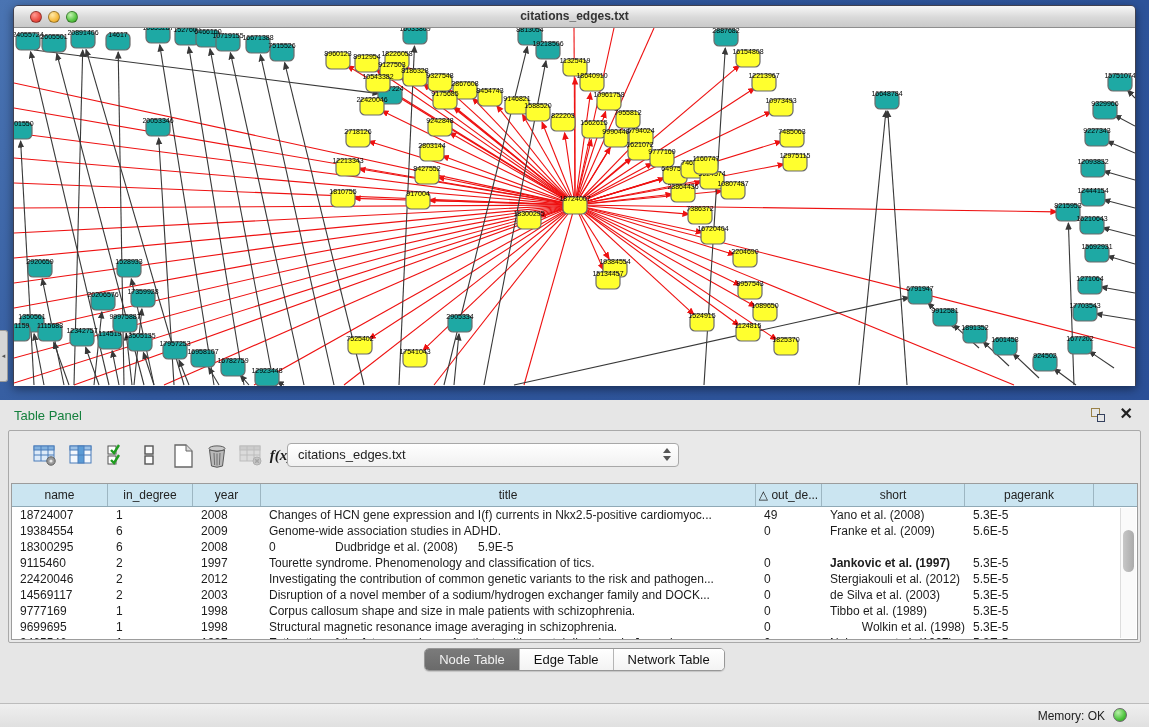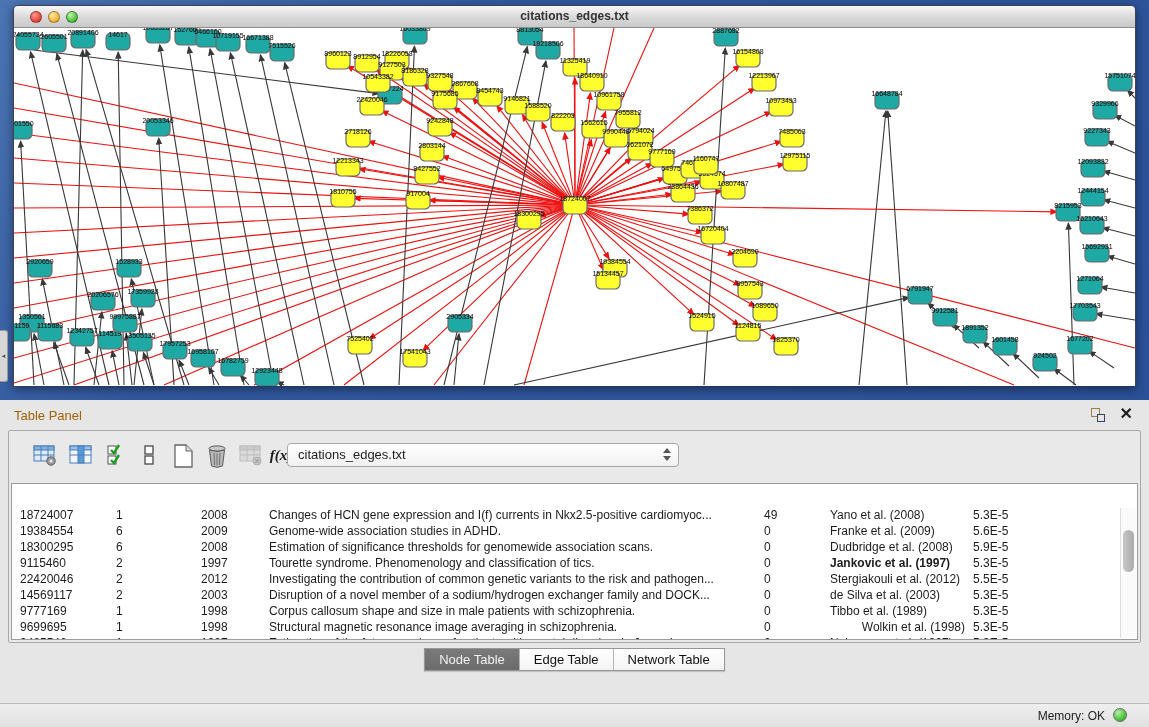--- a/index.html
+++ b/index.html
@@ -23,21 +23,21 @@
   .tl.green  { left:52px;  background:radial-gradient(circle at 35% 30%, #c4f2b1, #57c643 60%, #3d9e2d); }
   .canvas { position:relative; width:1121px; height:358px; background:#ffffff; overflow:hidden; }
   .canvas svg { display:block; }
   .left-handle { position:absolute; left:0; top:330px; width:8px; height:52px;
                  background:#d6d6d6; border-radius:0 3px 3px 0; border:1px solid #9a9a9a; border-left:none;
                  font-size:7px; color:#555; line-height:50px; text-align:center; }
 
   
   .table-panel { position:absolute; left:0; top:400px; width:1149px; height:303px; background:#e6e6e6; }
   .panel-header { position:relative; height:30px; }
-  .panel-title { position:absolute; left:14px; top:8px; font-size:13px; color:#a16207; }
+  .panel-title { position:absolute; left:14px; top:8px; font-size:13px; color:#15803d; }
   .float-btn { position:absolute; right:44px; top:8px; width:14px; height:14px; cursor:default; }
   .float-btn .sq1 { position:absolute; left:0; top:0; width:9px; height:9px; border:1.5px solid #9a8147; }
   .float-btn .sq2 { position:absolute; right:0; bottom:0; width:8px; height:8px; border:1.5px solid #35415e; background:#e6e6e6; }
   .close-btn { position:absolute; right:16px; top:4px; font-size:16px; font-weight:bold; color:#222; }
 
   .panel-body { position:absolute; left:8px; right:8px; top:30px; bottom:60px;
                 border:1px solid #a9a9a9; border-radius:2px; background:#e9e9e9; }
   .toolbar { position:absolute; left:0; top:0; right:0; height:50px; }
   .tool-btn { position:absolute; top:11px; width:28px; height:28px; text-align:center; }
   .tool-btn svg { display:block; margin:2px auto; }
@@ -59,21 +59,21 @@
   .tbody { position:absolute; left:0; top:23px; right:18px; bottom:0; overflow:hidden; }
   .tr { display:flex; height:16px; }
   .td { font-size:12px; color:#1c1c1c; line-height:16px; padding-left:8px;
         overflow:hidden; white-space:nowrap; flex:none; }
   .vscroll { position:absolute; right:1px; top:24px; bottom:1px; width:16px;
              background:#fafafa; border-left:1px solid #dddddd; }
   .vscroll .thumb { position:absolute; left:2px; top:22px; width:11px; height:42px;
                     background:linear-gradient(90deg,#c7c7c7,#ababab); border-radius:6px; }
 
   .tabs-row { position:absolute; left:0; right:0; bottom:28px; height:30px; text-align:center; }
-  .segmented { display:inline-flex; margin-top:3px; border:1px solid #979797; border-radius:0;
+  .segmented { display:inline-flex; margin-top:3px; border:1px solid #979797; border-radius:5px;
                overflow:hidden; background:#ffffff; box-shadow:0 1px 1px rgba(0,0,0,.15); }
   .seg { font-size:13px; padding:3px 14px; color:#111; background:linear-gradient(#ffffff,#f3f3f3);
          border-right:1px solid #b5b5b5; }
   .seg:last-child { border-right:none; }
   .seg.sel { background:linear-gradient(#7b7b7b,#6a6a6a); color:#f2f2f2; }
 
   
   .status-bar { position:absolute; left:0; top:703px; width:1149px; height:24px;
                 background:linear-gradient(#efefef,#e0e0e0); border-top:1px solid #bcbcbc; }
   .mem-label { position:absolute; right:44px; top:5px; font-size:12px; color:#222; }
@@ -529,20 +529,29 @@
       <div class="combo">
         <span>citations_edges.txt</span>
         <span class="arrows">
             <div class="up"></div>
             <div class="down"></div>
           </span>
       </div>
     </div>
 
     <div class="table-wrap">
+      <div class="thead" id="thead">
+          <div class="th" style="width: 96px;">name</div>
+          <div class="th" style="width: 85px;">in_degree</div>
+          <div class="th" style="width: 68px;">year</div>
+          <div class="th" style="width: 495px;">title</div>
+          <div class="th" style="width: 66px;">△ out_de...</div>
+          <div class="th" style="width: 143px;">short</div>
+          <div class="th" style="width: 129px;">pagerank</div>
+        </div>
       <div class="tbody" id="tbody">
           <div class="tr">
             <div class="td" style="width: 96px;">18724007</div>
             <div class="td" style="width: 85px;">1</div>
             <div class="td" style="width: 68px;">2008</div>
             <div class="td" style="width: 495px;">Changes of HCN gene expression and I(f) currents in Nkx2.5-positive cardiomyoc...</div>
             <div class="td" style="width: 66px;">49</div>
             <div class="td" style="width: 143px;">Yano et al. (2008)</div>
             <div class="td" style="width: 129px;">5.3E-5</div>
           </div>
@@ -552,21 +561,20 @@
             <div class="td" style="width: 68px;">2009</div>
             <div class="td" style="width: 495px;">Genome-wide association studies in ADHD.</div>
             <div class="td" style="width: 66px;">0</div>
             <div class="td" style="width: 143px;">Franke et al. (2009)</div>
             <div class="td" style="width: 129px;">5.6E-5</div>
           </div>
           <div class="tr">
             <div class="td" style="width: 96px;">18300295</div>
             <div class="td" style="width: 85px;">6</div>
             <div class="td" style="width: 68px;">2008</div>
-            <div class="td" style="width: 495px;">Estimation of significance thresholds for genomewide association scans.</div>
             <div class="td" style="width: 66px;">0</div>
             <div class="td" style="width: 143px;">Dudbridge et al. (2008)</div>
             <div class="td" style="width: 129px;">5.9E-5</div>
           </div>
           <div class="tr">
             <div class="td" style="width: 96px;">9115460</div>
             <div class="td" style="width: 85px;">2</div>
             <div class="td" style="width: 68px;">1997</div>
             <div class="td" style="width: 495px;">Tourette syndrome. Phenomenology and classification of tics.</div>
             <div class="td" style="width: 66px;">0</div>

